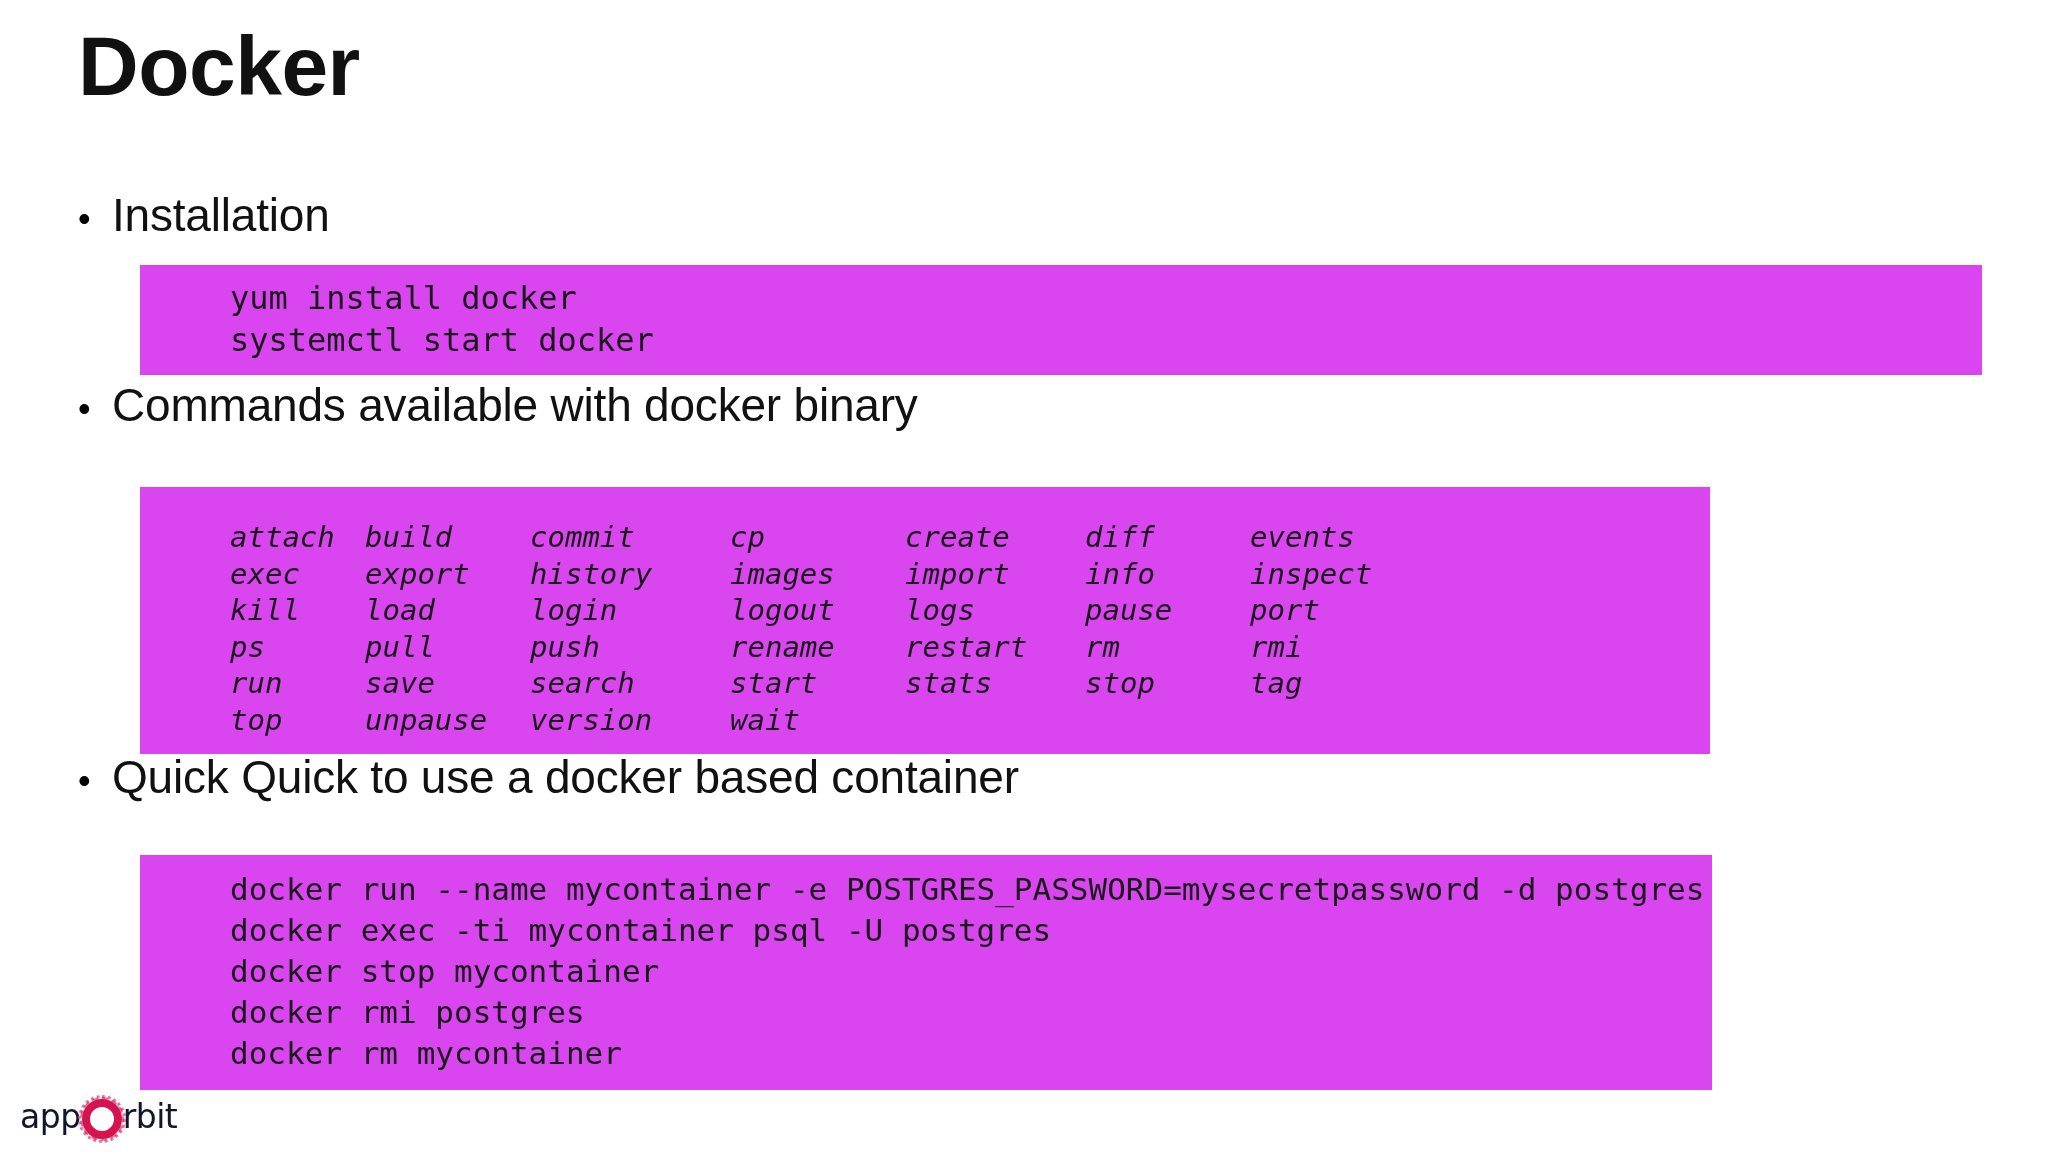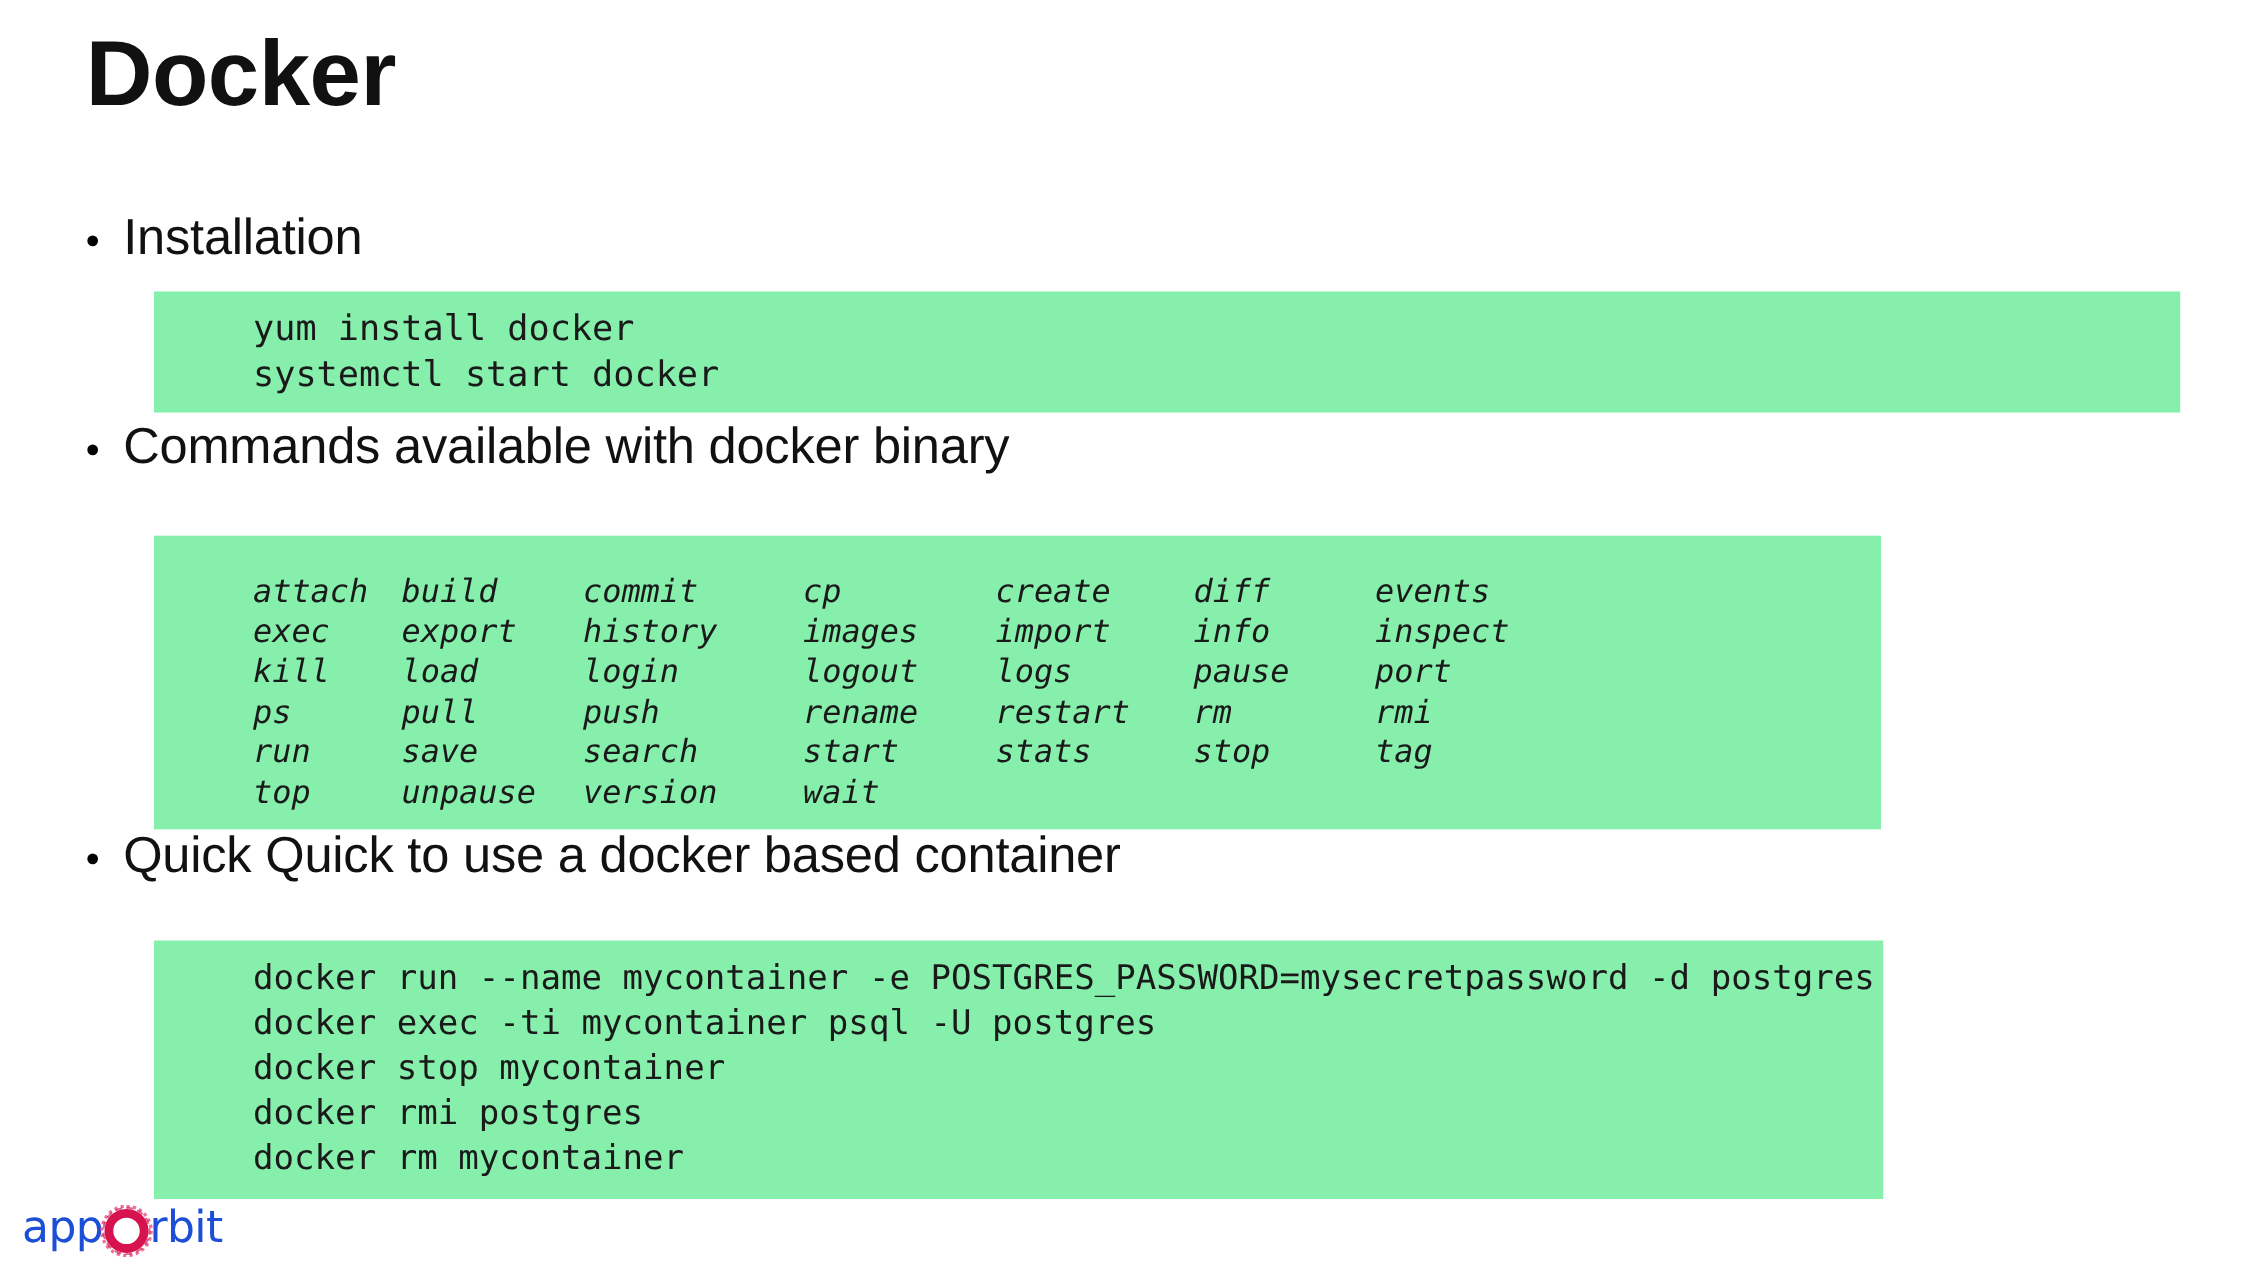--- a/index.html
+++ b/index.html
@@ -55,21 +55,21 @@
     color: #111111;
     letter-spacing: -0.2px;
   }
   .b1 { left: 78px; top: 190px; }
   .b2 { left: 78px; top: 380px; }
   .b3 { left: 78px; top: 752px; }
 
   
   .code-block {
     position: absolute;
-    background: #86efac;
+    background: #d946ef;
     font-family: "DejaVu Sans Mono", "Liberation Mono", monospace;
     color: #1a1a1a;
     box-sizing: border-box;
   }
   .code-line {
     white-space: pre;
   }
 
   #code-install {
     left: 140px;
@@ -113,23 +113,23 @@
   
   .logo {
     position: absolute;
     left: 20px;
     top: 1090px;
     display: flex;
     align-items: center;
     height: 52px;
   }
   .logo-text {
-    font-size: 40px;
+    font-size: 33px;
     font-weight: 400;
-    color: #1d4ed8;
+    color: #0f172a;
     letter-spacing: -0.5px;
     font-family: "DejaVu Sans", sans-serif;
     line-height: 1;
     text-align: center;
   }
   .logo-o {
     position: relative;
     width: 40px;
     height: 40px;
     margin: 0 1px;

